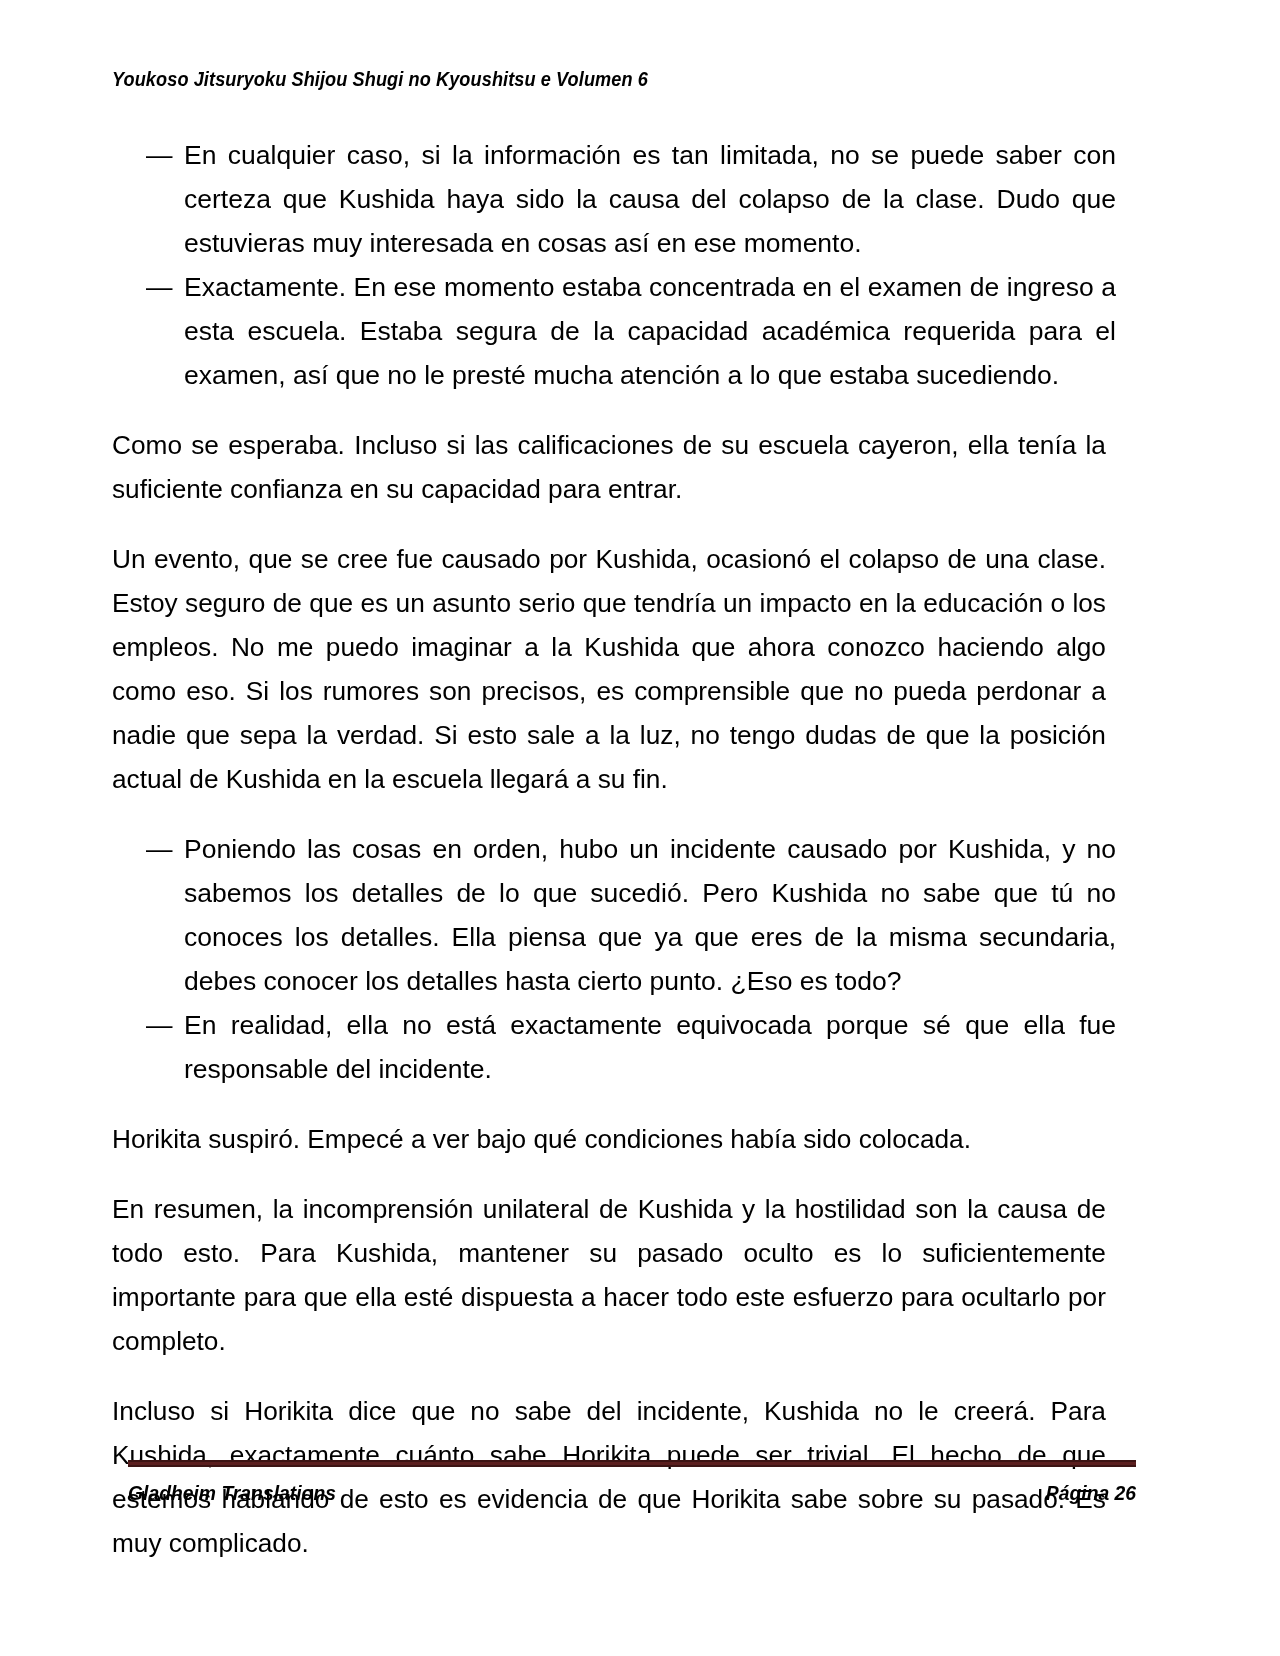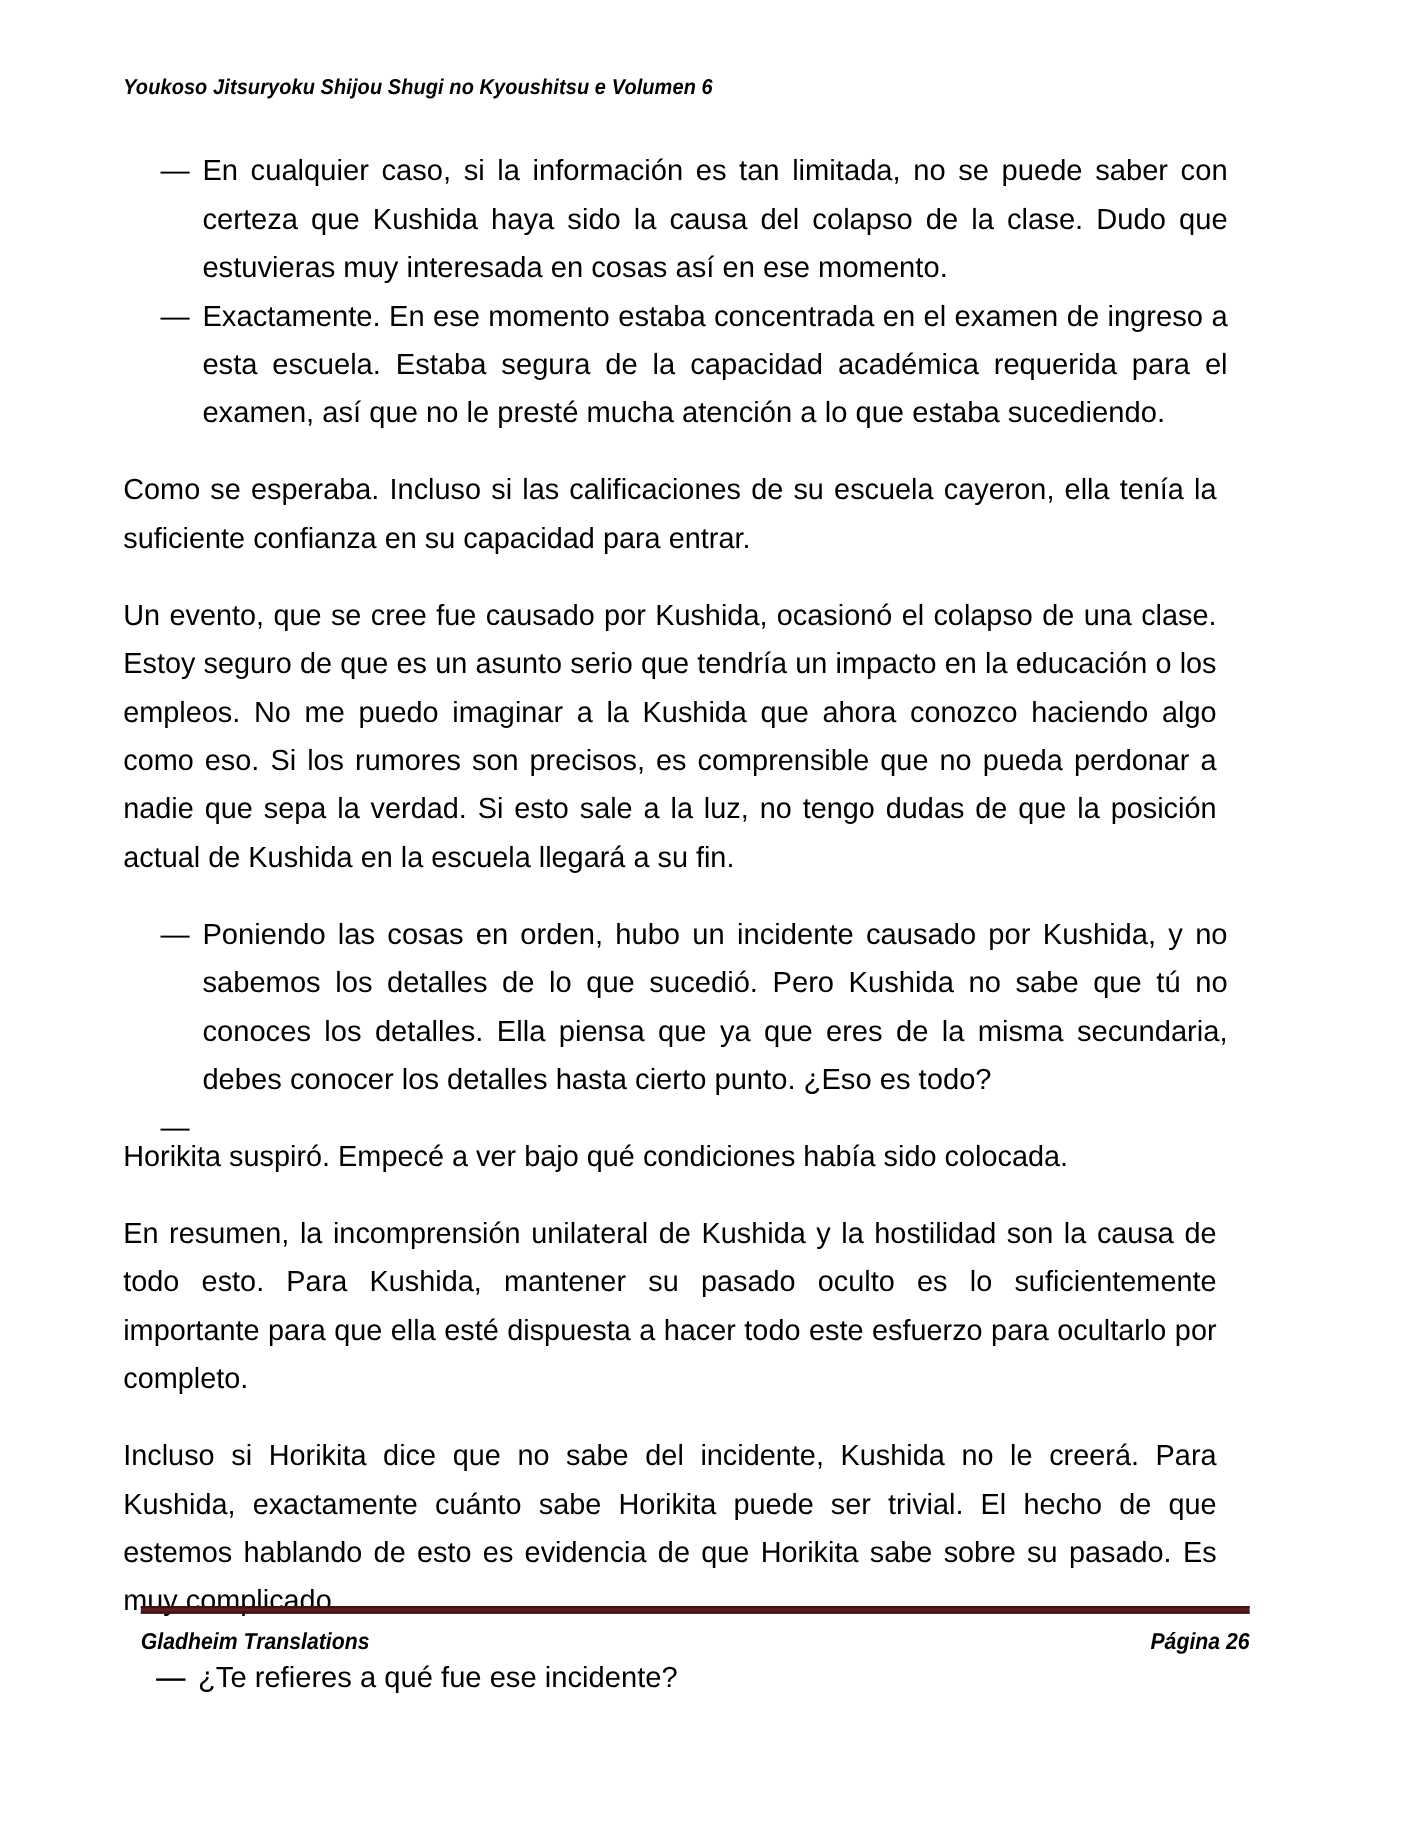--- a/index.html
+++ b/index.html
@@ -157,21 +157,21 @@
 
   <div class="content" id="content-root">
       <div class="dialogue-block">
         <p class="dialogue-line"><span class="em-dash">—</span><span class="line-text">En cualquier caso, si la información es tan limitada, no se puede saber con certeza que Kushida haya sido la causa del colapso de la clase. Dudo que estuvieras muy interesada en cosas así en ese momento.</span></p>
         <p class="dialogue-line tight"><span class="em-dash">—</span><span class="line-text">Exactamente. En ese momento estaba concentrada en el examen de ingreso a esta escuela. Estaba segura de la capacidad académica requerida para el examen, así que no le presté mucha atención a lo que estaba sucediendo.</span></p>
       </div>
       <p class="para">Como se esperaba. Incluso si las calificaciones de su escuela cayeron, ella tenía la suficiente confianza en su capacidad para entrar.</p>
       <p class="para">Un evento, que se cree fue causado por Kushida, ocasionó el colapso de una clase. Estoy seguro de que es un asunto serio que tendría un impacto en la educación o los empleos. No me puedo imaginar a la Kushida que ahora conozco haciendo algo como eso. Si los rumores son precisos, es comprensible que no pueda perdonar a nadie que sepa la verdad. Si esto sale a la luz, no tengo dudas de que la posición actual de Kushida en la escuela llegará a su fin.</p>
       <div class="dialogue-block">
         <p class="dialogue-line"><span class="em-dash">—</span><span class="line-text">Poniendo las cosas en orden, hubo un incidente causado por Kushida, y no sabemos los detalles de lo que sucedió. Pero Kushida no sabe que tú no conoces los detalles. Ella piensa que ya que eres de la misma secundaria, debes conocer los detalles hasta cierto punto. ¿Eso es todo?</span></p>
-        <p class="dialogue-line tight"><span class="em-dash">—</span></p>
+        <p class="dialogue-line tight"><span class="em-dash">—</span><span class="line-text">En realidad, ella no está exactamente equivocada porque sé que ella fue responsable del incidente.</span></p>
       </div>
       <p class="para">Horikita suspiró. Empecé a ver bajo qué condiciones había sido colocada.</p>
       <p class="para">En resumen, la incomprensión unilateral de Kushida y la hostilidad son la causa de todo esto. Para Kushida, mantener su pasado oculto es lo suficientemente importante para que ella esté dispuesta a hacer todo este esfuerzo para ocultarlo por completo.</p>
       <p class="para">Incluso si Horikita dice que no sabe del incidente, Kushida no le creerá. Para Kushida, exactamente cuánto sabe Horikita puede ser trivial. El hecho de que estemos hablando de esto es evidencia de que Horikita sabe sobre su pasado. Es muy complicado.</p>
       <div class="dialogue-block short">
         <p class="dialogue-line"><span class="em-dash">—</span></p>
         <p class="dialogue-line tight"><span class="em-dash">—</span><span class="line-text">¿Te refieres a qué fue ese incidente?</span></p>
       </div>
     </div>
 

